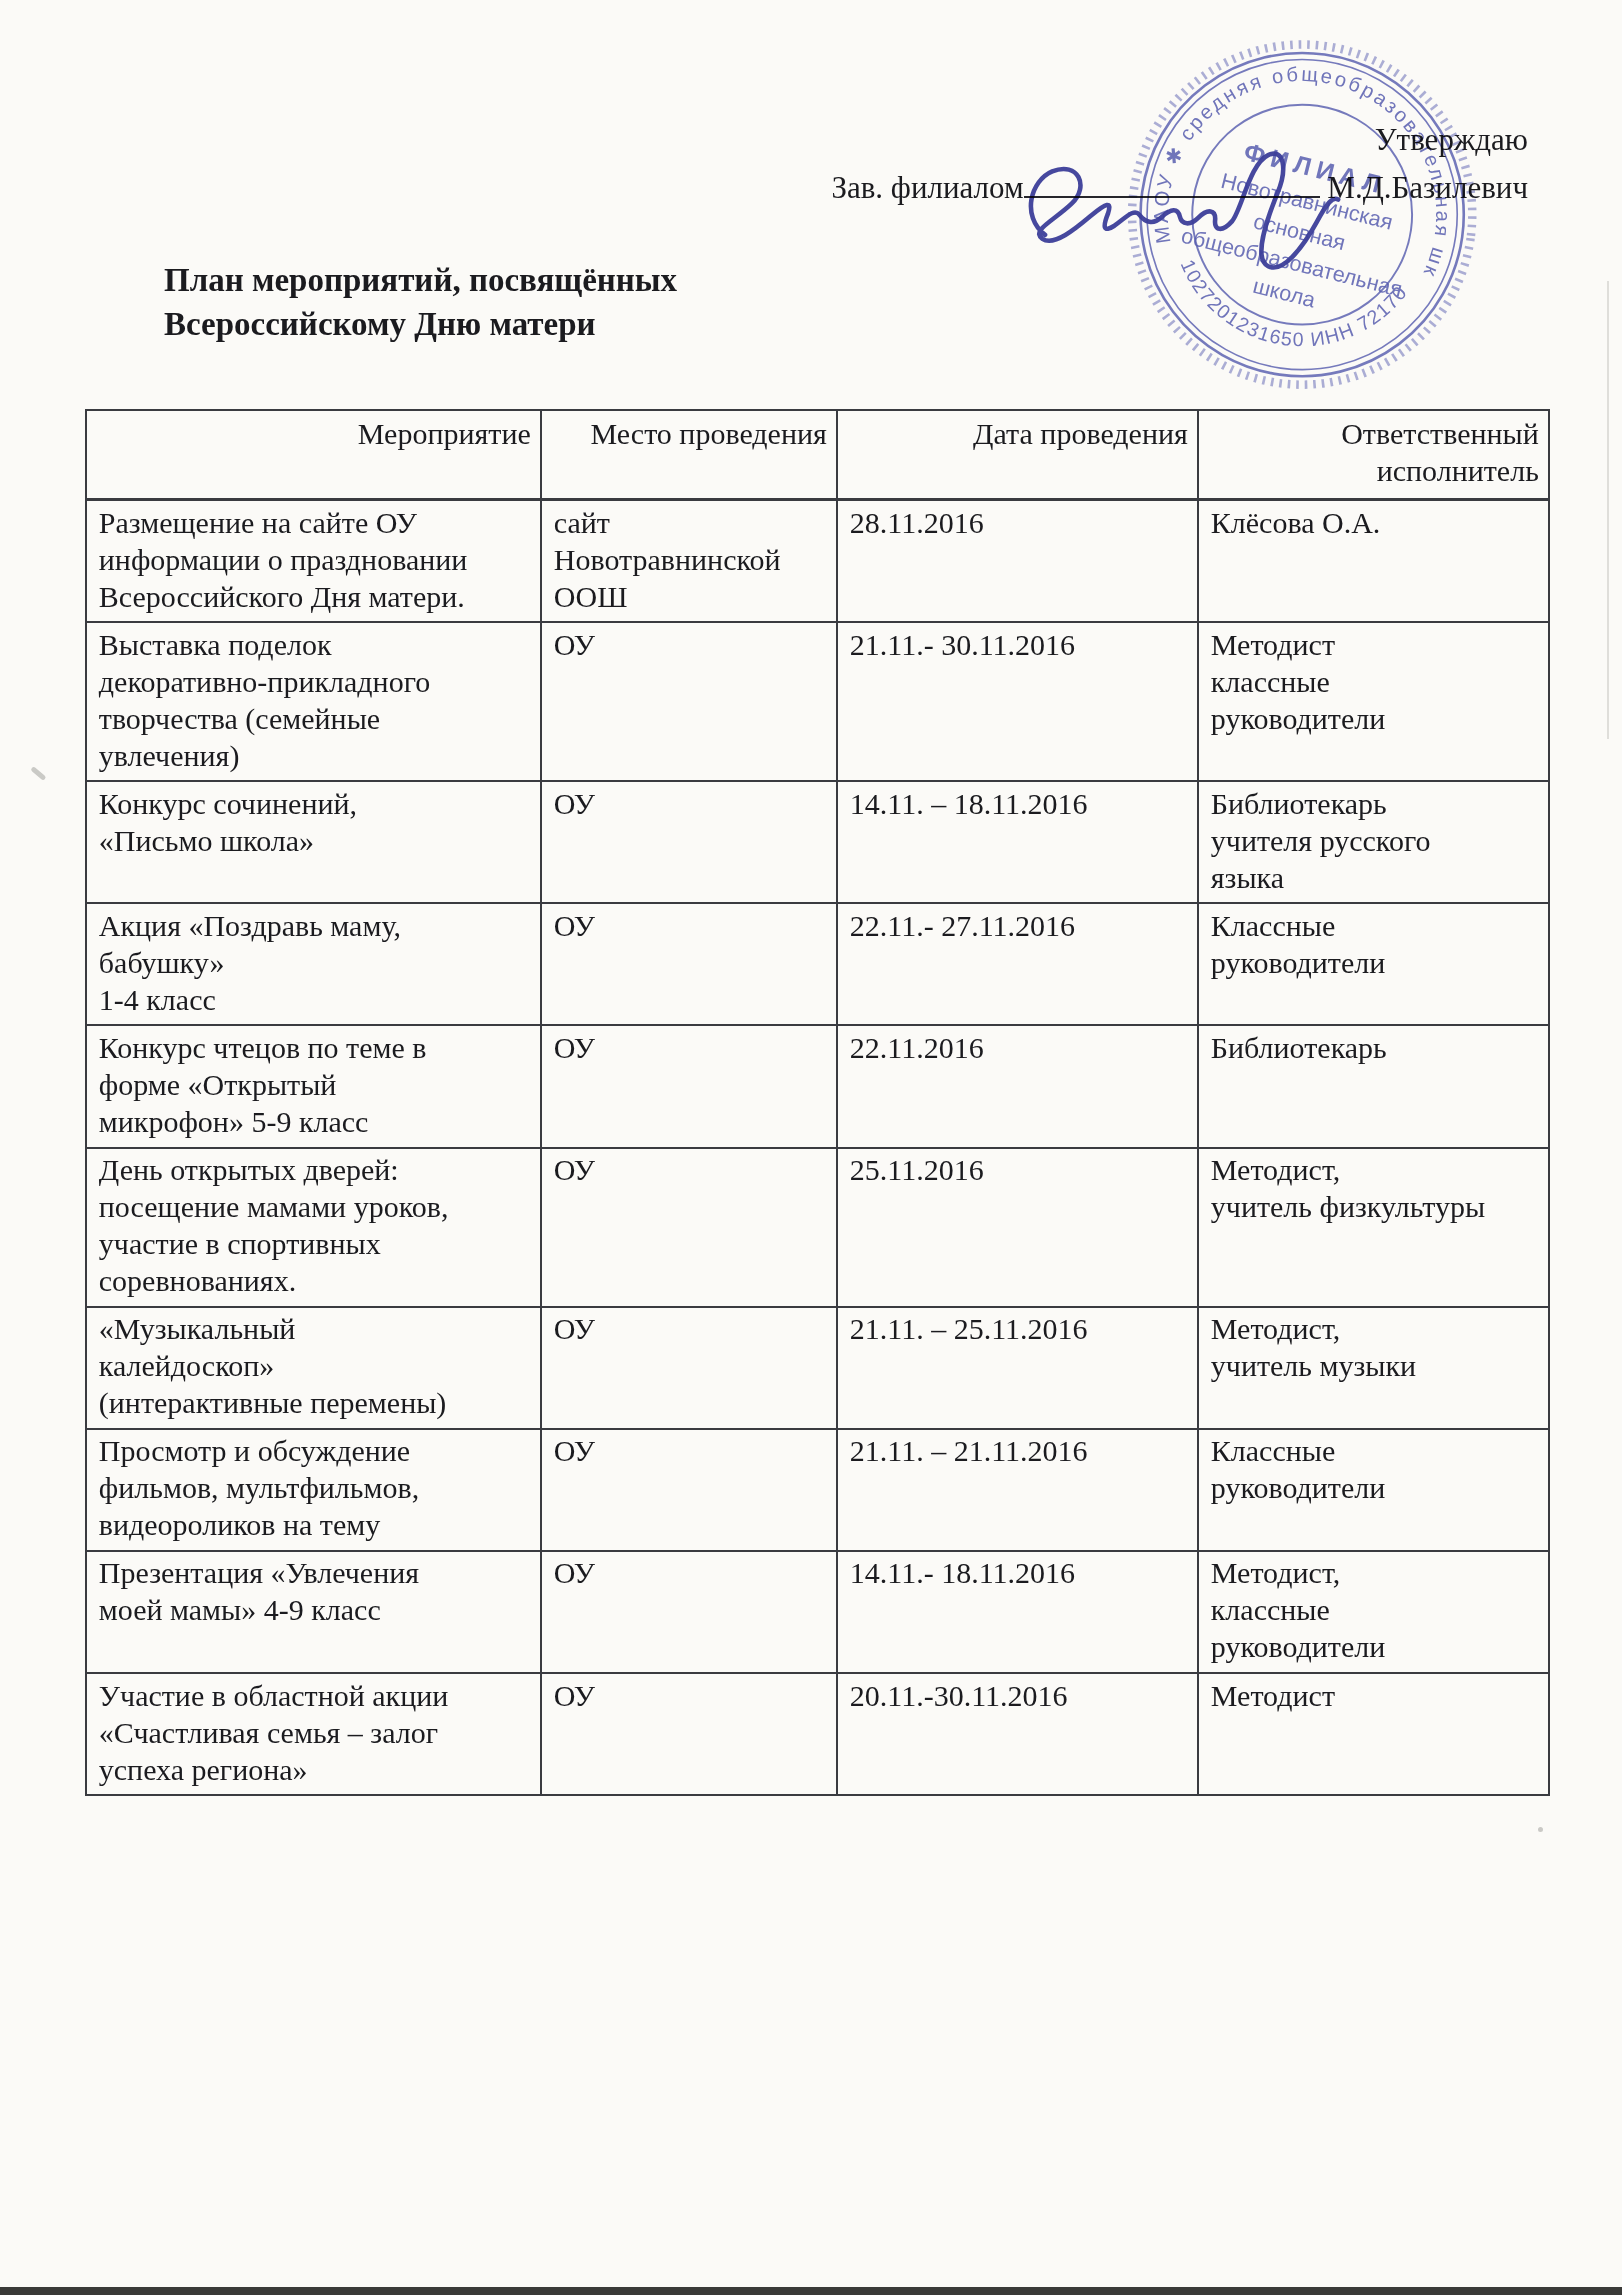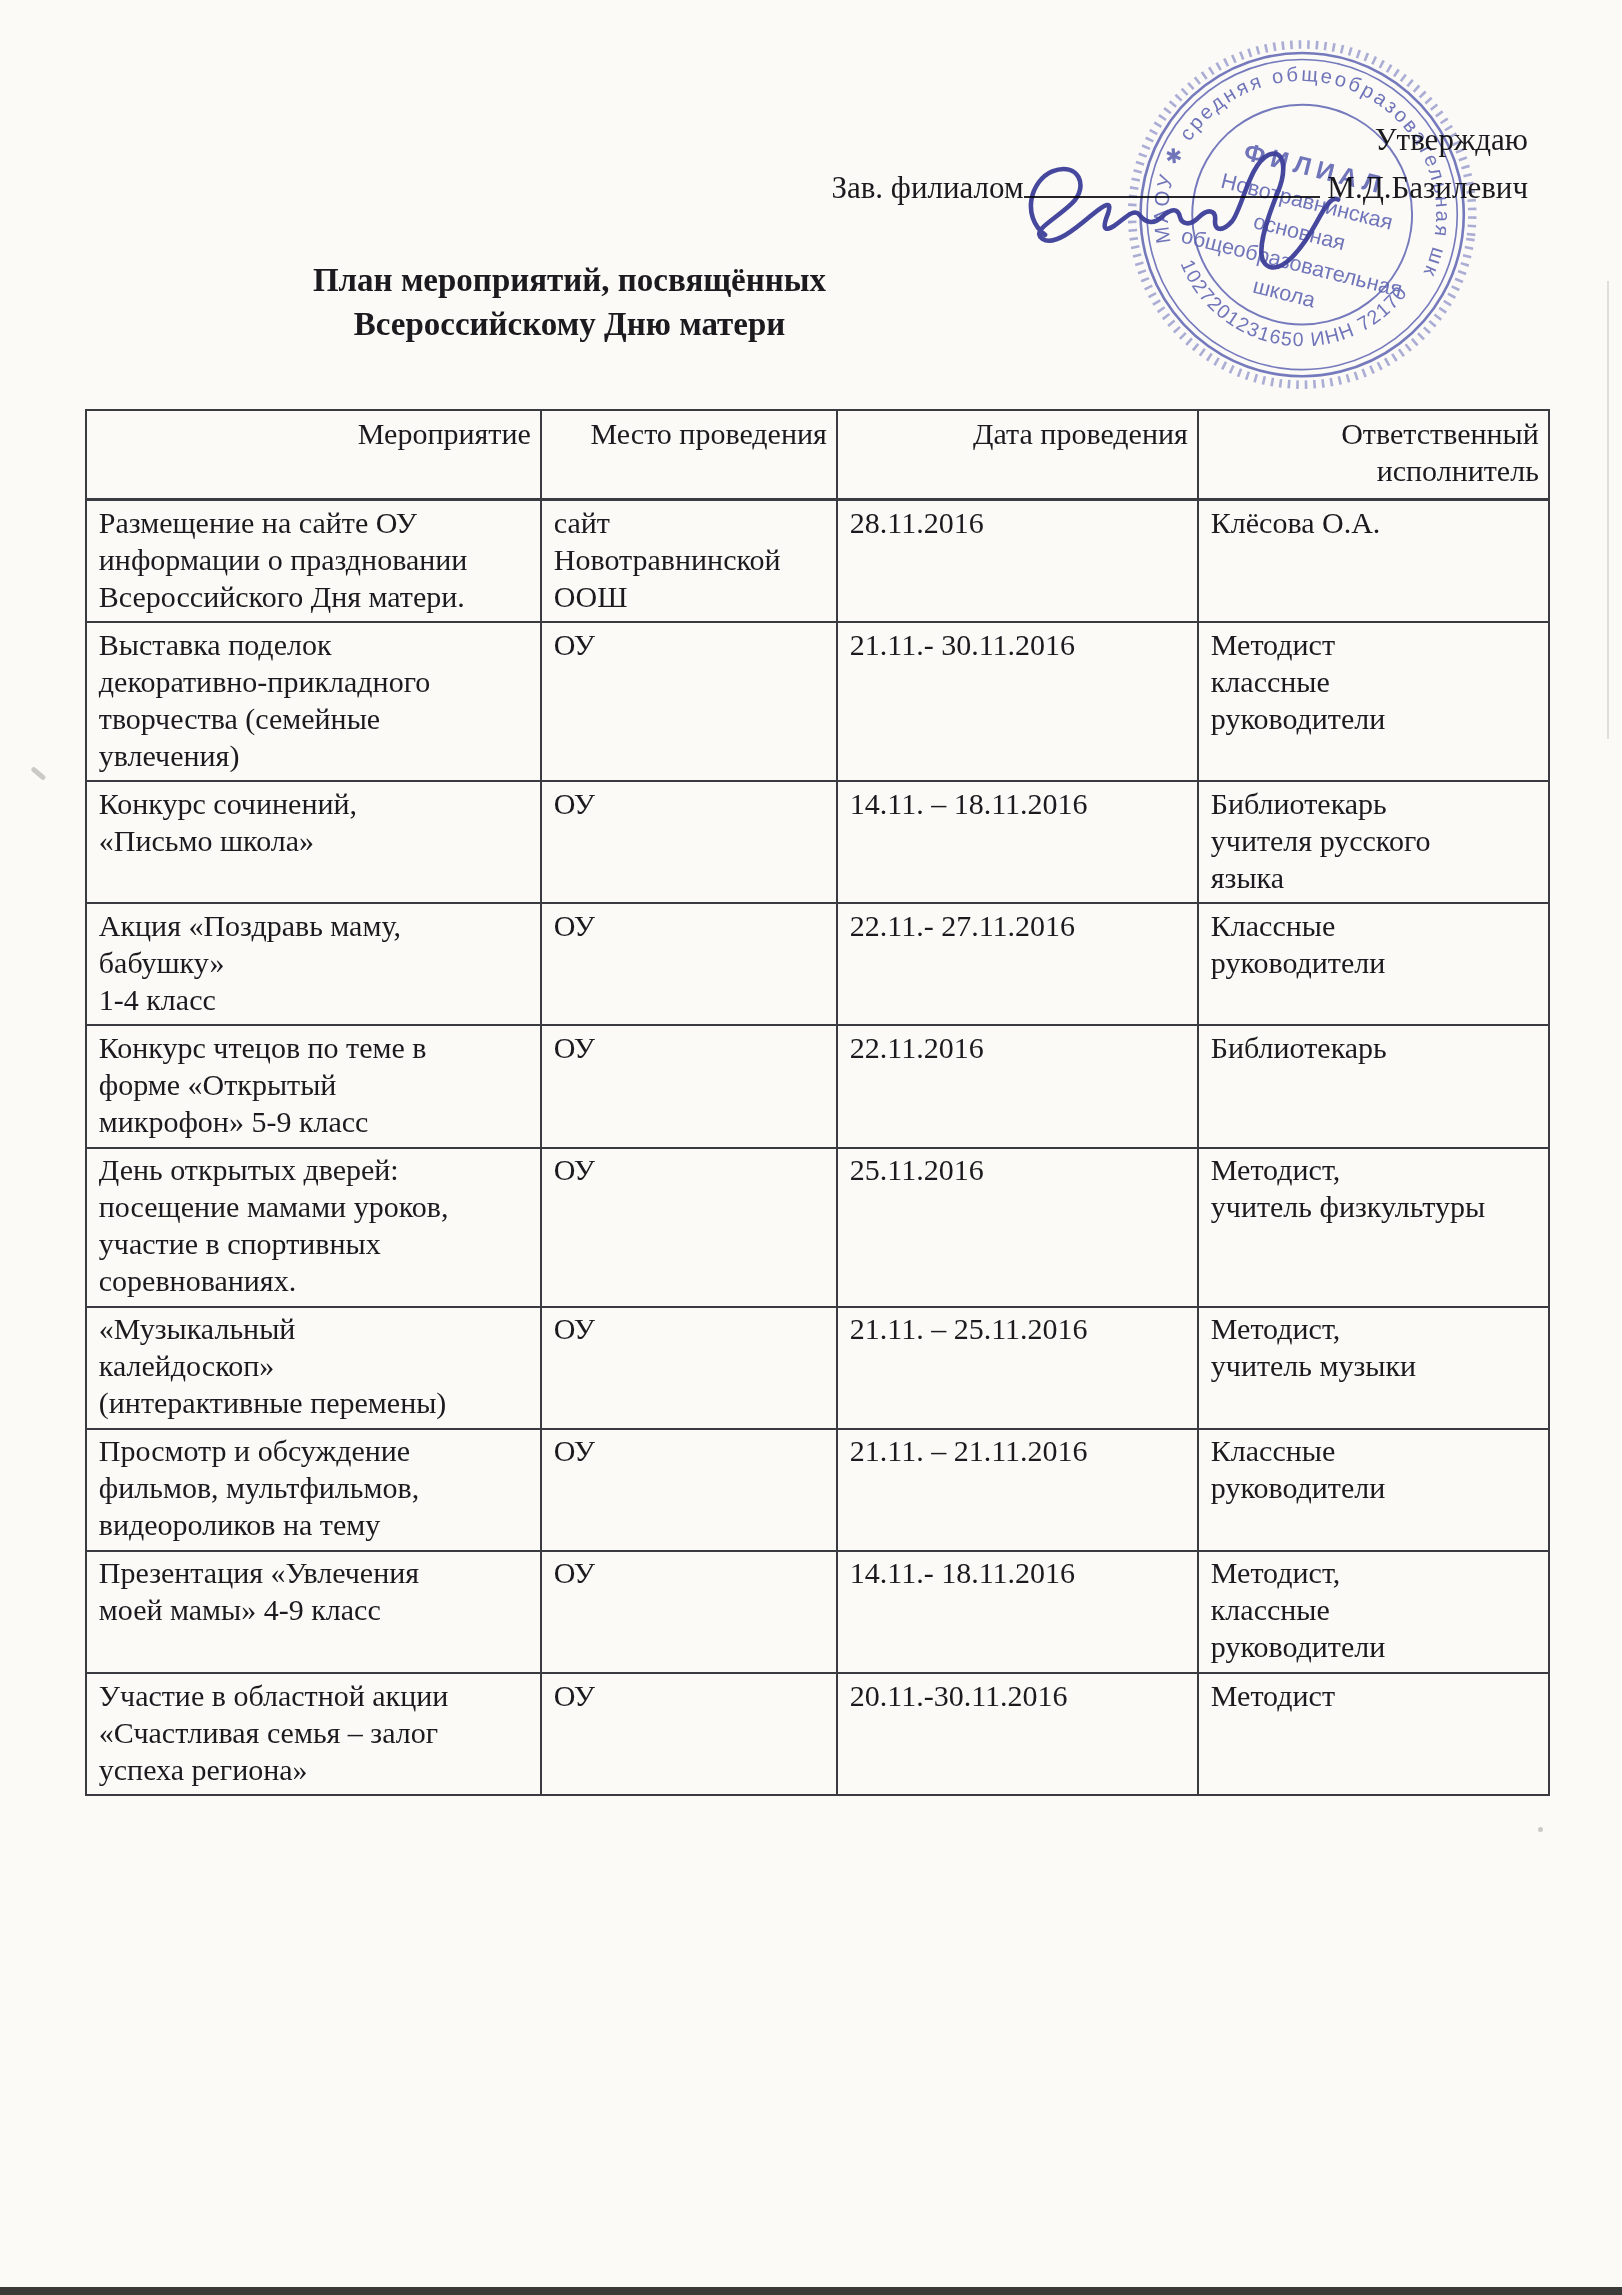--- a/index.html
+++ b/index.html
@@ -8,21 +8,21 @@
     background:#fbfaf7; overflow:hidden;
     font-family:"Liberation Serif","DejaVu Serif",serif;
     color:#1b1b1f;
   }
   
   .approval{position:absolute; top:116px; right:95px; text-align:right;
             font-size:31px; line-height:48px; white-space:nowrap;}
   .sig-underline{display:inline-block; width:296px; border-bottom:2px solid #26262b; height:0.92em;}
   
   .doc-title{position:absolute; top:258px; left:164px; width:811px;
-             text-align:center; font-weight:bold; font-size:33px; line-height:44px;}
+             font-weight:bold; font-size:33px; line-height:44px;}
   
   table.plan{position:absolute; top:409px; left:85px; width:1462px;
              border-collapse:collapse; table-layout:fixed;
              font-size:30px; line-height:37px;}
   table.plan, table.plan td, table.plan th{border:2px solid #3a3b40;}
   table.plan{border-width:2.6px;}
   table.plan th{font-weight:normal; text-align:right; vertical-align:top;
                 padding:3.9px 9.2px 6.5px 11.8px; white-space:pre-line;}
   table.plan td{vertical-align:top; padding:2.6px 9.2px 6.5px 11.8px; white-space:pre-line;}
   table.plan thead th{border-bottom-width:3.3px; padding-bottom:9.2px;}

